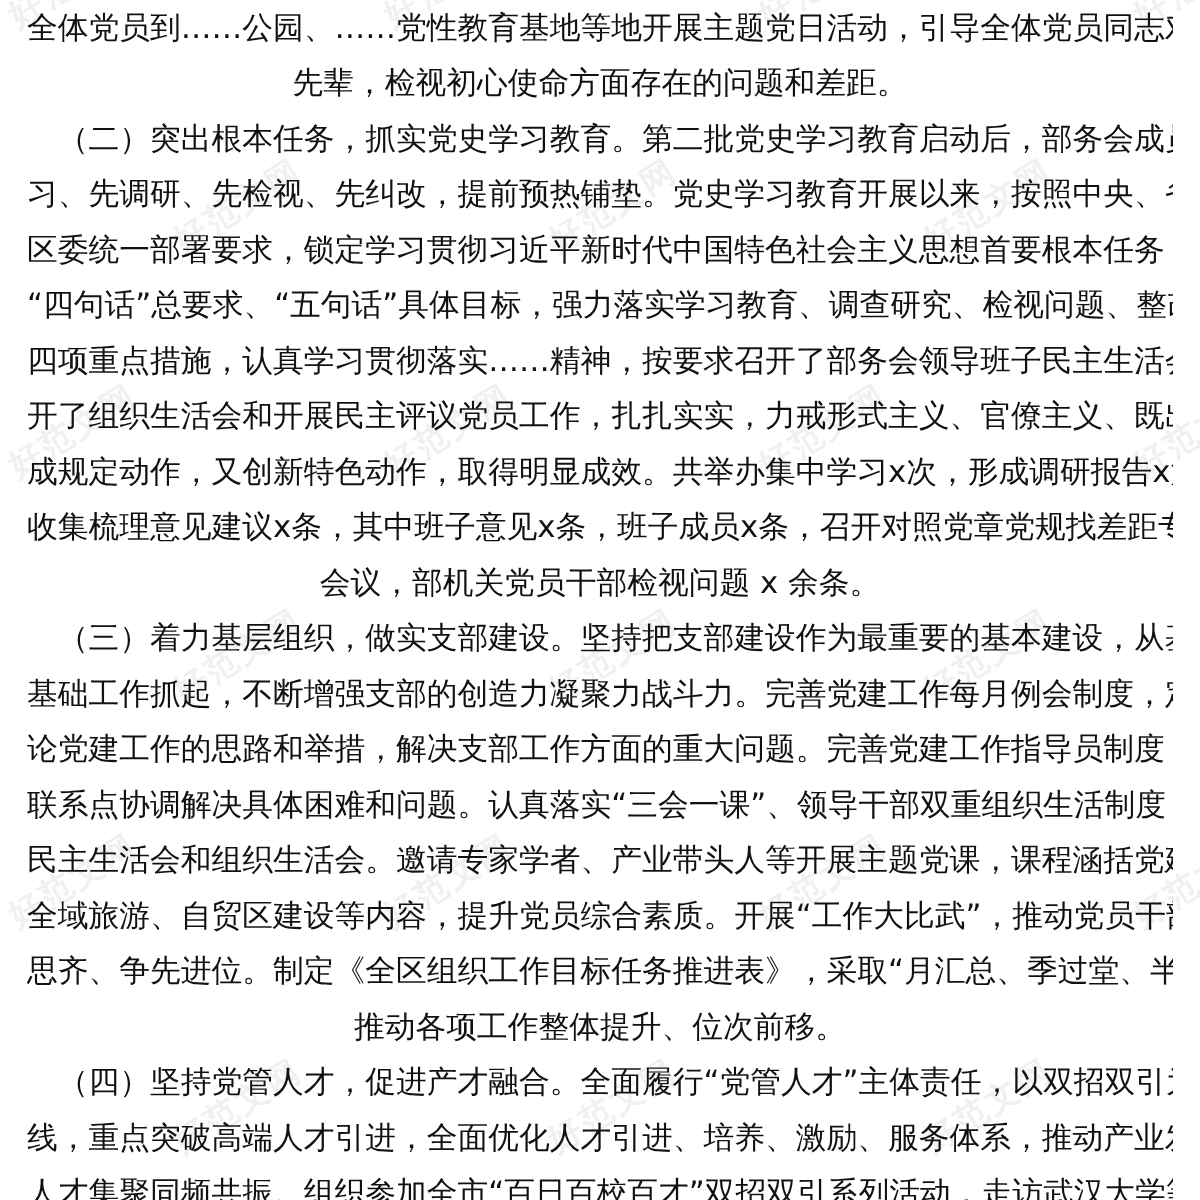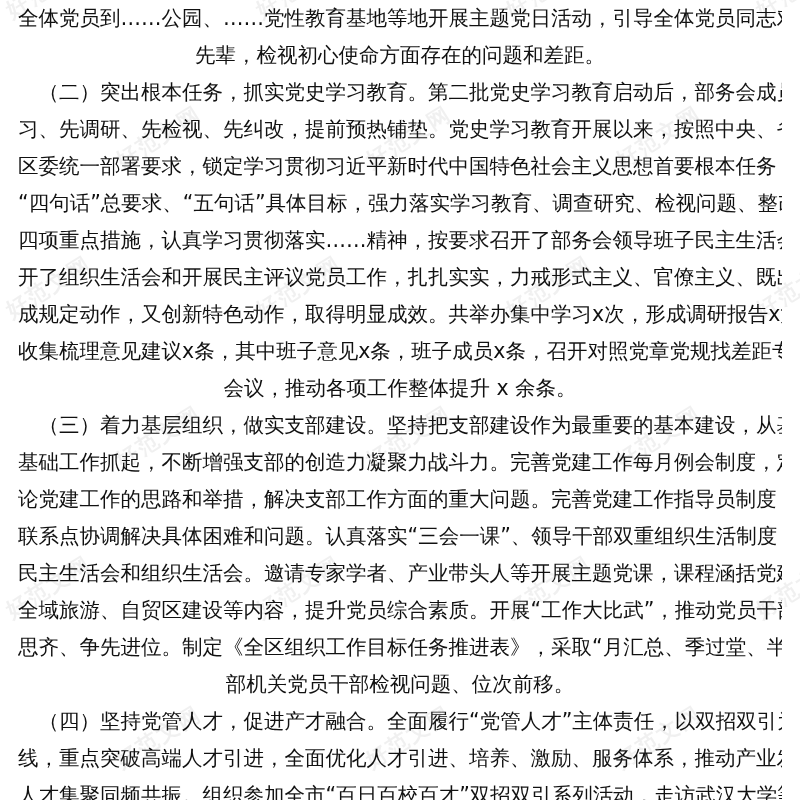--- a/index.html
+++ b/index.html
@@ -466,21 +466,21 @@
         <span class="ch">照</span>
         <span class="ch">党</span>
         <span class="ch">章</span>
         <span class="ch">党</span>
         <span class="ch">规</span>
         <span class="ch">找</span>
         <span class="ch">差</span>
         <span class="ch">距</span>
         <span class="ch">专</span>
       </div>
-      <div class="line last">会议，推动各项工作整体提升 x 余条。</div>
+      <div class="line last">会议，部机关党员干部检视问题 x 余条。</div>
       <div class="line justify">
         <span class="ch">　</span>
         <span class="ch">（</span>
         <span class="ch">三</span>
         <span class="ch">）</span>
         <span class="ch">着</span>
         <span class="ch">力</span>
         <span class="ch">基</span>
         <span class="ch">层</span>
         <span class="ch">组</span>
@@ -749,21 +749,21 @@
         <span class="ch">月</span>
         <span class="ch">汇</span>
         <span class="ch">总</span>
         <span class="ch">、</span>
         <span class="ch">季</span>
         <span class="ch">过</span>
         <span class="ch">堂</span>
         <span class="ch">、</span>
         <span class="ch">半</span>
       </div>
-      <div class="line last">部机关党员干部检视问题、位次前移。</div>
+      <div class="line last">推动各项工作整体提升、位次前移。</div>
       <div class="line justify">
         <span class="ch">　</span>
         <span class="ch">（</span>
         <span class="ch">四</span>
         <span class="ch">）</span>
         <span class="ch">坚</span>
         <span class="ch">持</span>
         <span class="ch">党</span>
         <span class="ch">管</span>
         <span class="ch">人</span>

